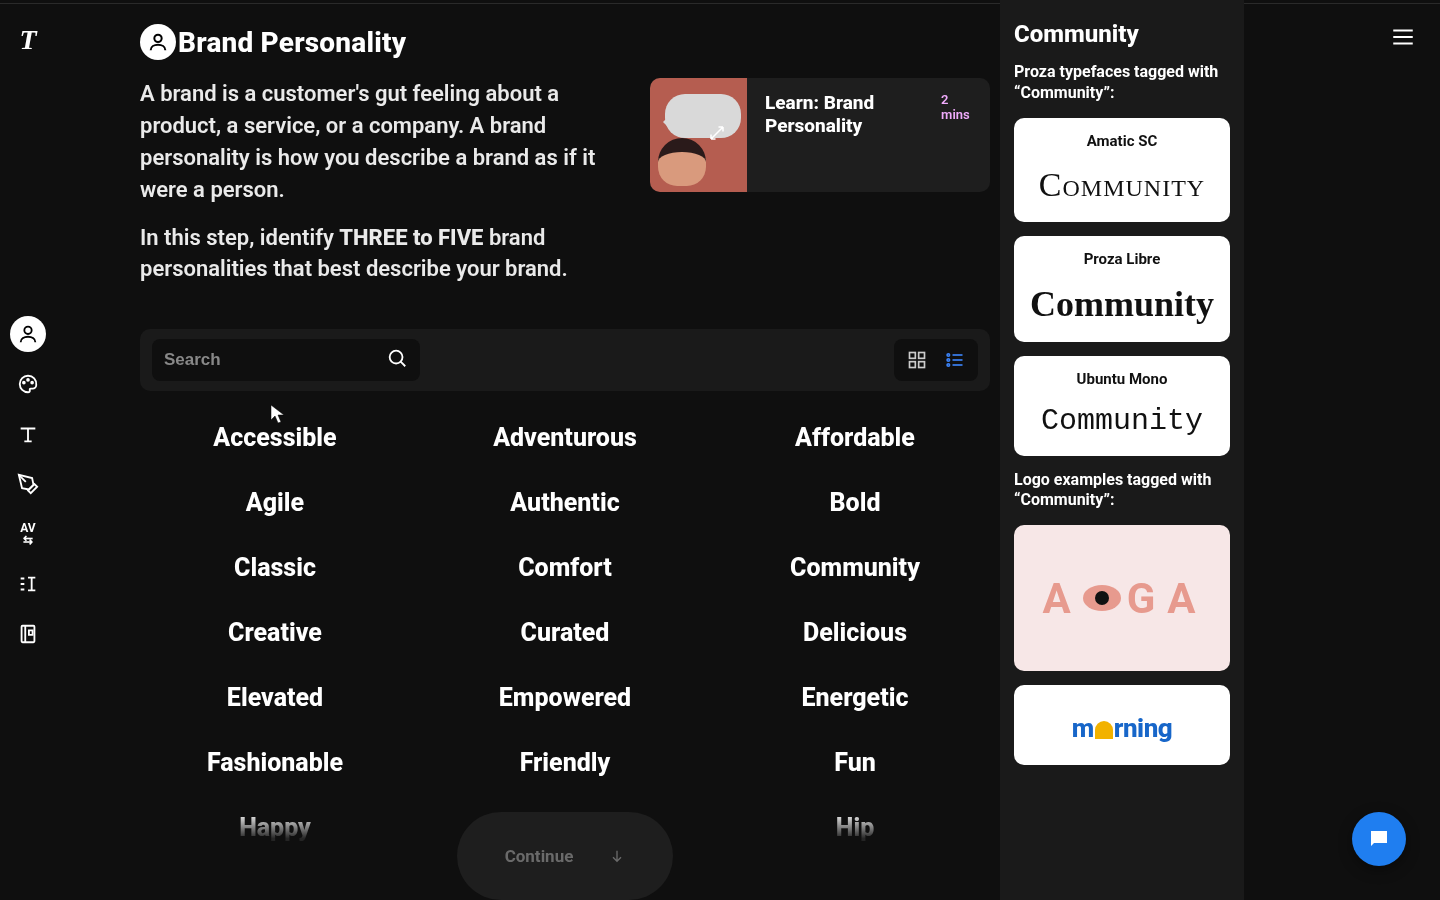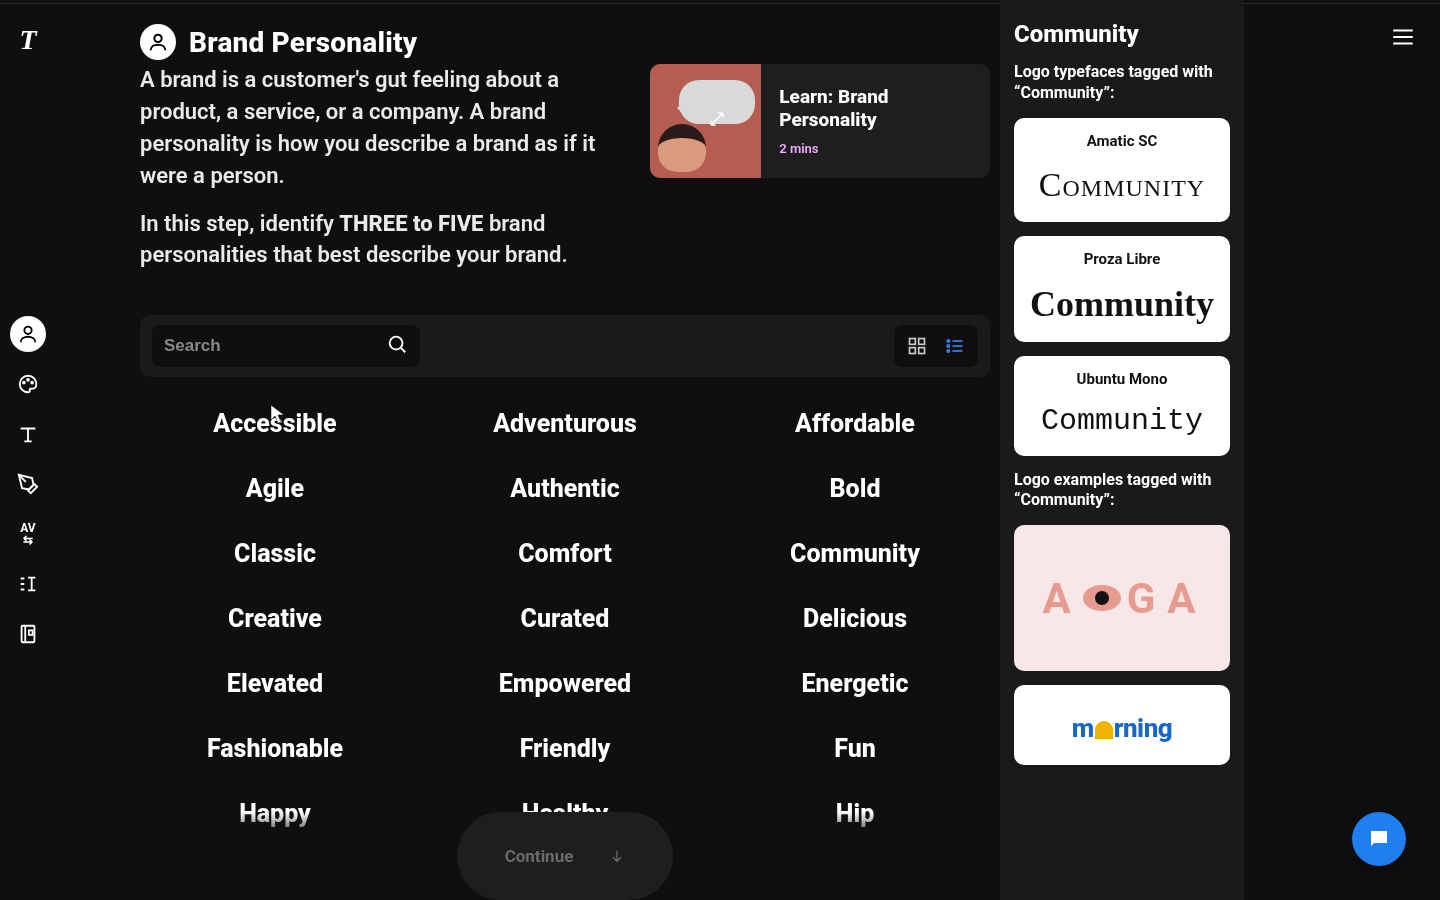--- a/index.html
+++ b/index.html
@@ -35,21 +35,21 @@
   
   .hamburger {
     position: absolute; top: 24px; right: 24px; cursor: pointer;
   }
   .hamburger svg { width: 26px; height: 26px; stroke: #fff; stroke-width: 2; }
 
   
   .main {
     position: absolute; left: 140px; top: 24px; width: 850px;
   }
-  .page-header { display: flex; align-items: center; gap: 13px; margin-bottom: 4px; }
+  .page-header { display: flex; align-items: center; gap: 2px; margin-bottom: 18px; }
   .page-header .badge {
     width: 36px; height: 36px; border-radius: 50%; background: #fff;
     display: flex; align-items: center; justify-content: center;
   }
   .page-header .badge svg { width: 22px; height: 22px; stroke: #000; fill:none; stroke-width:2.2; }
   .page-title { font-size: 28px; font-weight: 800; letter-spacing: 0.2px; }
 
   .intro-row { display: flex; gap: 40px; align-items: flex-start; margin-bottom: 28px; }
   .intro-text { flex: 1; font-size: 22px; line-height: 1.45; color: #eaeaea; font-weight: 600; }
   .intro-text p { margin-bottom: 16px; }
@@ -72,21 +72,21 @@
     background:#d9d9d9; border-radius:20px;
   }
   .learn-thumb .bubble::after{
     content:""; position:absolute; left:-10px; bottom:8px;
     border:8px solid transparent; border-right-color:#d9d9d9;
   }
   .learn-thumb .expand {
     position:absolute; left:58px; top:46px; width:18px; height:18px;
   }
   .learn-thumb .expand svg{ stroke:#fff; stroke-width:2; }
-  .learn-body { padding: 14px 18px; display:flex; flex-direction:column; justify-content:center; gap:10px;}
+  .learn-body { padding: 14px 18px; display:flex; flex-direction:row; justify-content:center; gap:10px;}
   .learn-title { font-size: 19px; font-weight: 800; line-height:1.2; }
   .learn-dur { font-size: 13px; color: #f0abfc; font-weight:600; }
 
   
   .controls-bar {
     background: #1a1a1a; border-radius: 10px; padding: 10px 12px;
     display: flex; align-items: center; justify-content: space-between;
     margin-bottom: 28px;
   }
   .search-wrap {
@@ -344,21 +344,21 @@
   <div class="continue-btn">
     <span>Continue</span>
     <svg viewBox="0 0 24 24">
         <path d="M12 4v16M6 14l6 6 6-6"></path>
       </svg>
   </div>
 </div>
 
 <div class="right-panel">
   <div class="rp-title">Community</div>
-  <div class="rp-sub">Logo typefaces tagged with “Community”:</div>
+  <div class="rp-sub">Proza typefaces tagged with “Community”:</div>
   <div id="rp-fonts">
       <div class="rp-card">
         <div class="rp-font-name">Amatic SC</div>
         <div class="rp-sample amatic">Community</div>
       </div>
       <div class="rp-card">
         <div class="rp-font-name">Proza Libre</div>
         <div class="rp-sample proza">Community</div>
       </div>
       <div class="rp-card">

